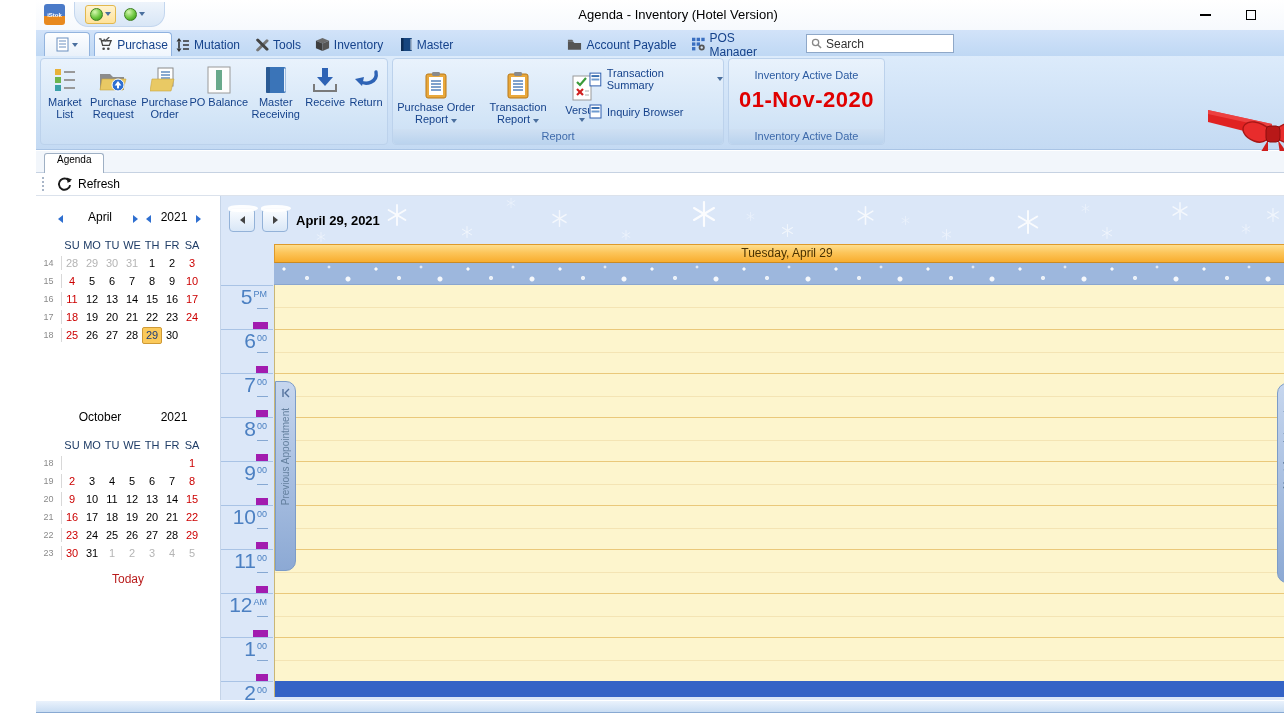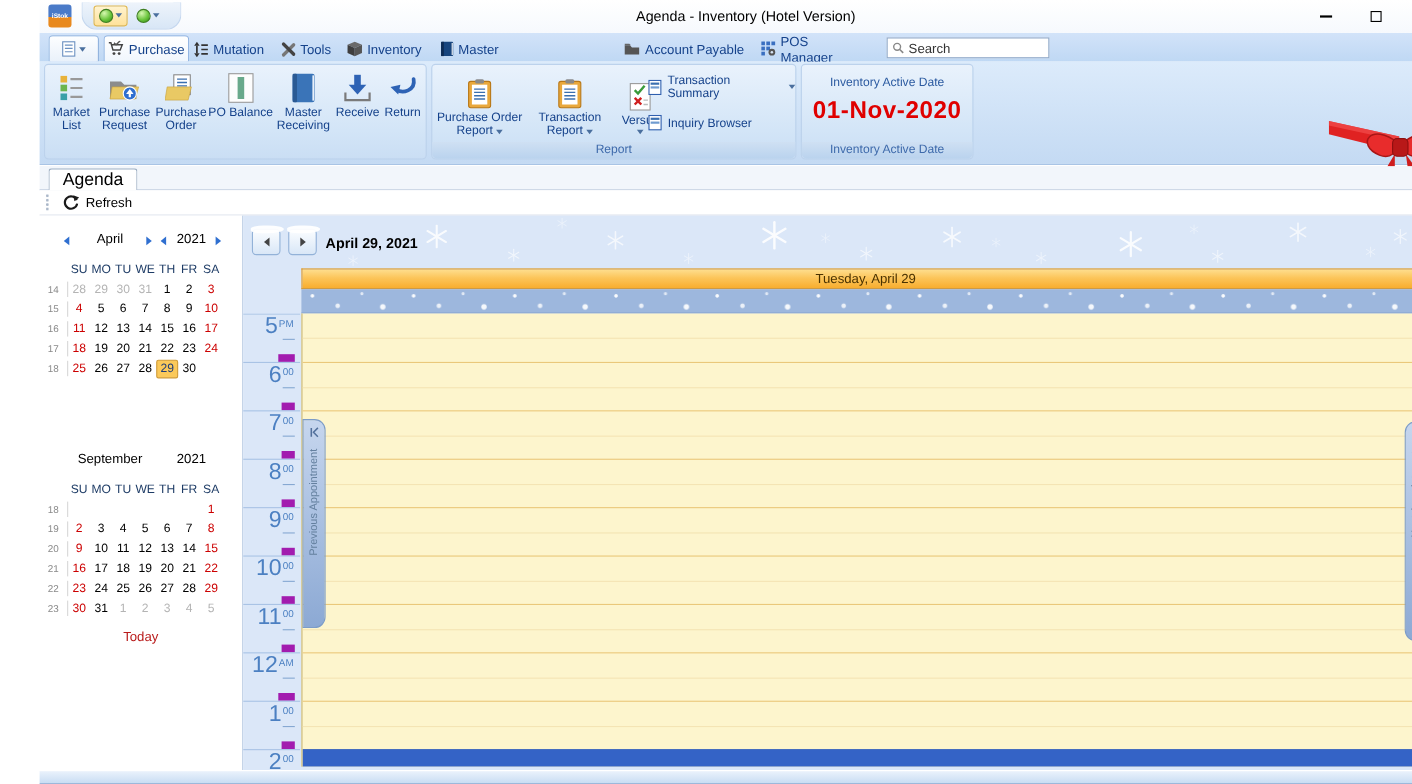--- a/index.html
+++ b/index.html
@@ -53,21 +53,21 @@
   .sbtn { display:flex; align-items:center; gap:5px; font-size:11px; color:#15428b; }
   .adate-title { margin-top:10px; text-align:center; font-size:11px; color:#2b5aa0; }
   .adate-value { margin-top:6px; text-align:center; font-size:22px; font-weight:bold; color:#e00000; letter-spacing:.5px; }
 
   
   .bow { position:absolute; left:1172px; top:44px; }
 
   
   .doctabs { position:absolute; left:0; top:151px; width:1284px; height:22px; background:#f2f6fb; border-bottom:1px solid #c6d2e2; }
   .dtab { position:absolute; left:8px; top:2px; height:20px; padding:0 12px; background:#fff; border:1px solid #9fb0c4;
-          border-bottom:none; border-radius:3px 3px 0 0; font-size:16px; color:#000; display:flex; align-items:flex-end; }
+          border-bottom:none; border-radius:3px 3px 0 0; font-size:10px; color:#000; display:flex; align-items:flex-start; }
   .toolbar { position:absolute; left:0; top:173px; width:1284px; height:23px; background:#fff; border-bottom:1px solid #dbe2ec; display:flex; align-items:center; }
   .grip { width:4px; height:16px; margin:0 6px 0 5px;
           background-image:radial-gradient(circle, #a9b6c8 1px, transparent 1.4px); background-size:4px 4px; }
   .refresh-btn { display:flex; align-items:center; gap:6px; font-size:12px; color:#000; padding:2px 6px; border-radius:2px; }
 
   
   .leftpanel { position:absolute; left:0; top:196px; width:185px; height:504px; background:#fff; border-right:1px solid #c5d4e8; }
   .cal-header { position:relative; height:18px; margin-top:14px; font-size:12px; color:#000; }
   .cal-header .mname { position:absolute; left:34px; width:60px; text-align:center; }
   .cal-header .myear { position:absolute; left:118px; width:40px; text-align:center; }
@@ -519,21 +519,21 @@
           <span class="day ">26</span>
           <span class="day ">27</span>
           <span class="day ">28</span>
           <span class="day sel">29</span>
           <span class="day ">30</span>
           <span class="day "></span>
         </div>
       </div>
 
     <div class="cal-header" style="margin-top:66px">
-      <span class="mname">September</span>
+      <span class="mname">October</span>
       <span class="myear">2021</span>
     </div>
     <div class="cal-grid">
         <div class="cal-row cal-head">
           <span class="wn"></span>
           <span class="wd">SU</span>
           <span class="wd">MO</span>
           <span class="wd">TU</span>
           <span class="wd">WE</span>
           <span class="wd">TH</span>

